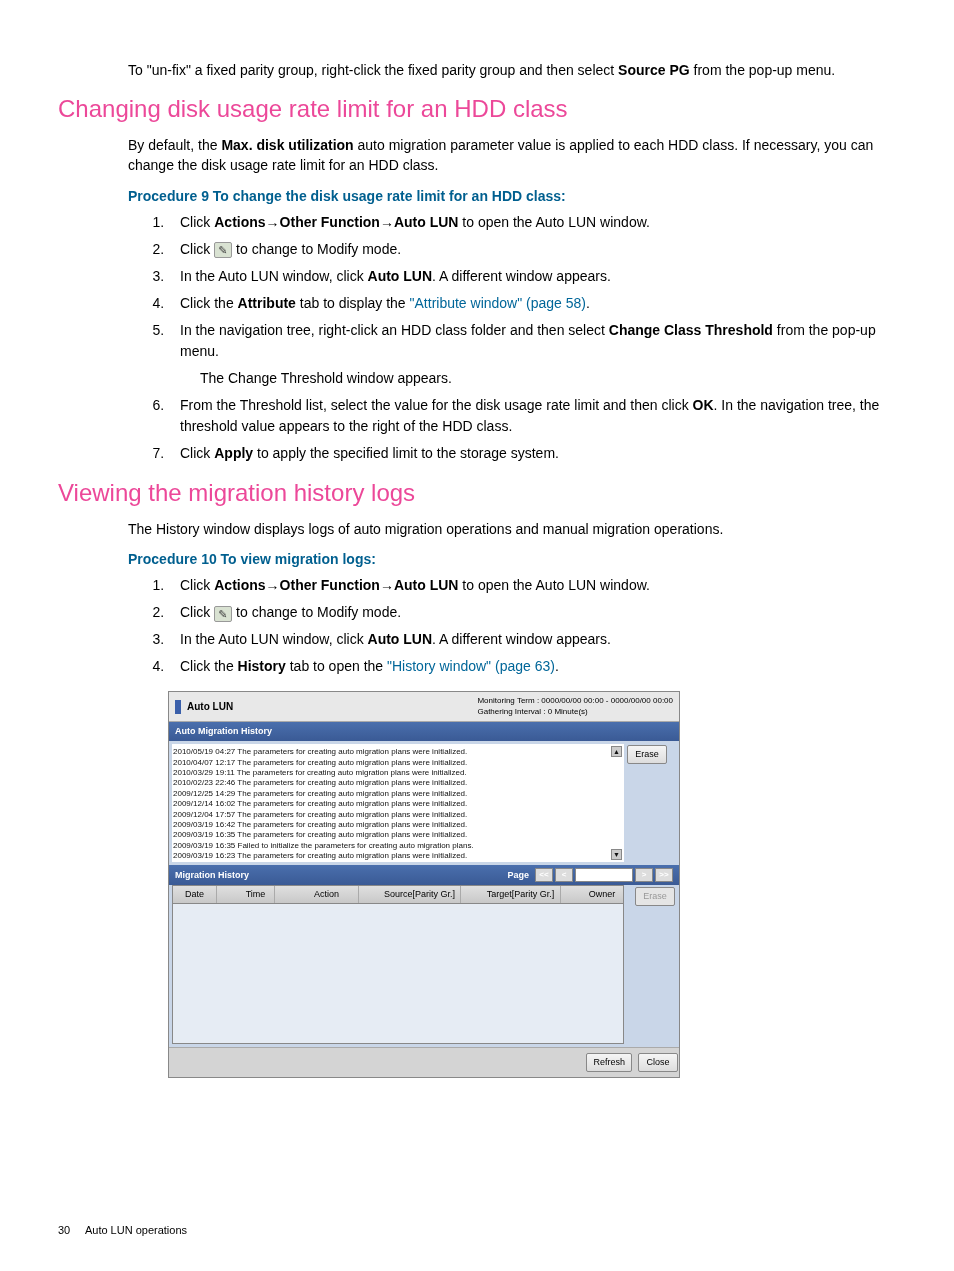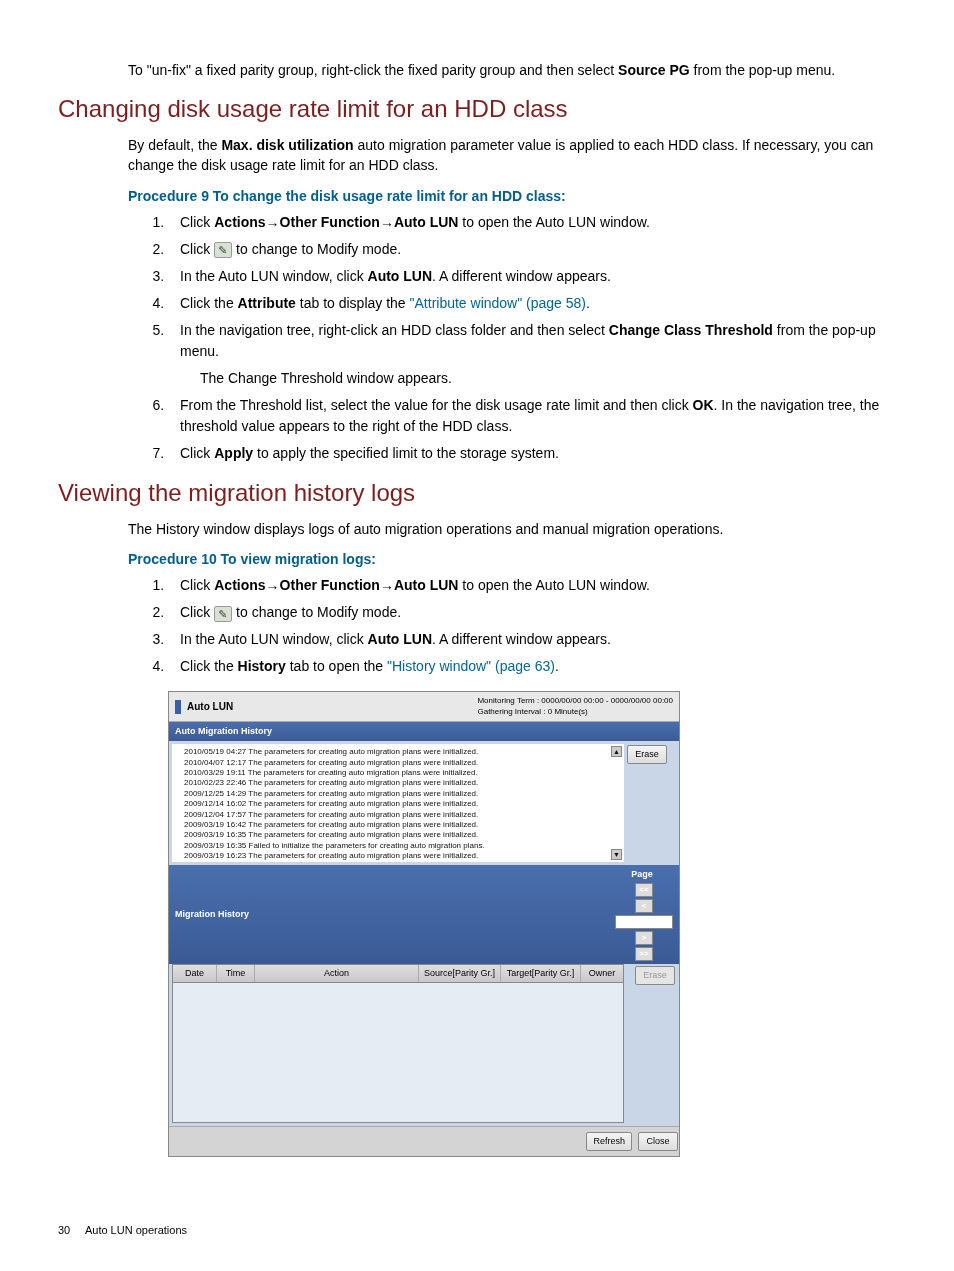--- a/index.html
+++ b/index.html
@@ -17,21 +17,21 @@
       line-height: 1.45;
     }
     .para {
       margin-left: 70px;
       margin-bottom: 10px;
     }
     h2 {
       font-family: 'Helvetica Neue', Arial, sans-serif;
       font-weight: 300;
       font-size: 24px;
-      color: #7f1d1d;
+      color: #ec4899;
       margin-top: 12px;
       margin-bottom: 8px;
     }
     .procedure-title {
       font-weight: bold;
       color: #005f8f;
       margin-left: 70px;
       margin-top: 6px;
       margin-bottom: 6px;
       font-size: 14px;
@@ -114,21 +114,21 @@
       padding: 3px 6px;
       display: flex;
       align-items: center;
     }
     .section-bar .spacer {
       flex: 1;
     }
     .log-area {
       background: #fff;
       margin: 3px;
-      padding: 3px 12px;
+      padding: 3px 1px;
       font-size: 8px;
       line-height: 1.3;
       color: #111;
       height: 118px;
       position: relative;
       overflow: hidden;
     }
     .log-line {
       white-space: nowrap;
     }
@@ -171,21 +171,20 @@
     }
     .small-btn.disabled {
       color: #999;
       background: #e5e5e5;
     }
     .pager {
       display: flex;
       align-items: center;
       gap: 2px;
       margin-left: auto;
-      flex-direction: column;
     }
     .pager .page-label {
       margin-right: 4px;
     }
     .pager-btn {
       background: #ddd;
       border: 1px solid #888;
       width: 18px;
       height: 14px;
       font-size: 8px;
@@ -205,20 +204,21 @@
     }
     .mig-hist-wrapper {
       background: #c9d6e8;
       padding: 0 3px 3px 3px;
     }
     .table-headers {
       display: flex;
       background: linear-gradient(#e0e0e0, #c8c8c8);
       border: 1px solid #888;
       font-size: 9px;
+      gap: 20px;
     }
     .th {
       border-right: 1px solid #aaa;
       padding: 2px 4px;
       text-align: center;
     }
     .th.date { width: 44px; }
     .th.time { width: 38px; }
     .th.action { flex: 1; }
     .th.source { width: 82px; }

